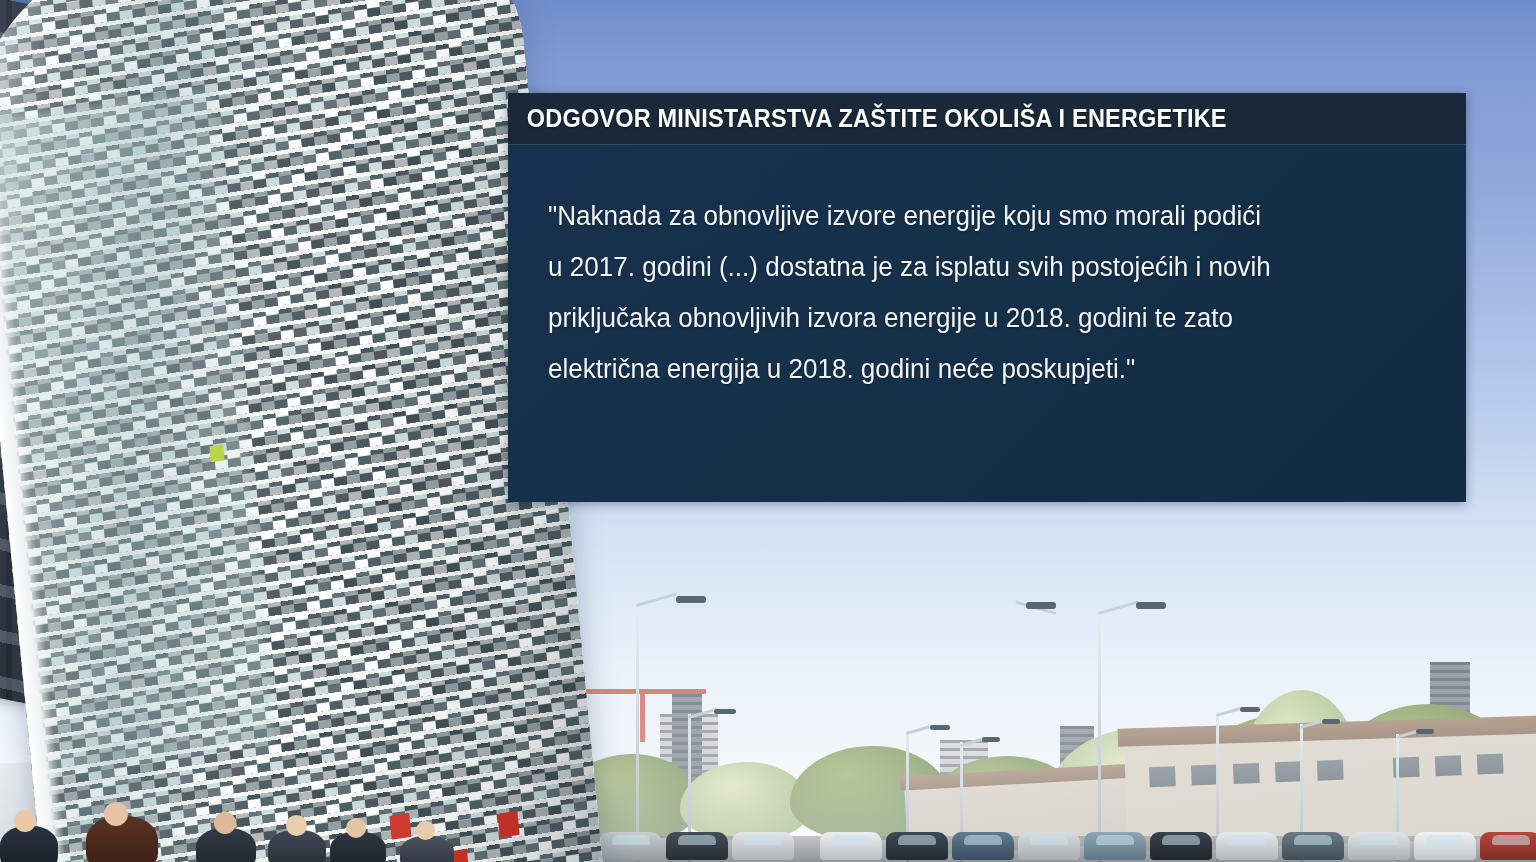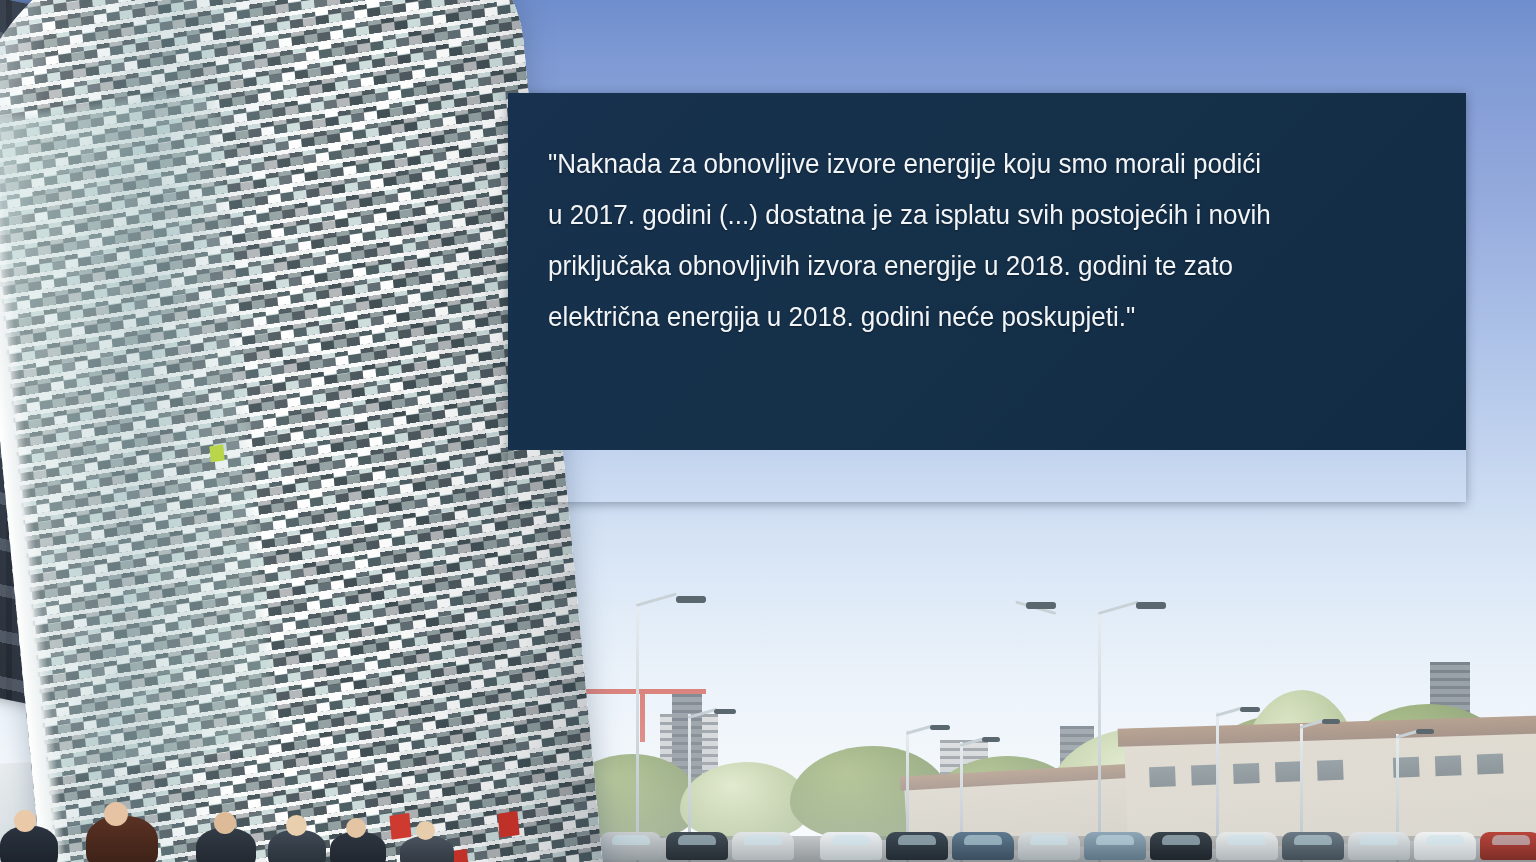--- a/index.html
+++ b/index.html
@@ -431,20 +431,23 @@
       <div class="p" style="left:330px;width:56px;height:38px;background:linear-gradient(to bottom,#2f3742,#1c222a);"></div>
       <div class="head" style="left:346px;bottom:24px;width:20px;height:20px;background:#e3c4a3;"></div>
       <div class="p" style="left:400px;width:54px;height:34px;background:linear-gradient(to bottom,#4a545f,#2a313a);"></div>
       <div class="head" style="left:416px;bottom:22px;width:19px;height:19px;background:#e8cdac;"></div>
     </div>
 
   </div>
 
   <div class="panel">
 
+    <div class="panel-header">
+      <div class="panel-title">ODGOVOR MINISTARSTVA ZAŠTITE OKOLIŠA I ENERGETIKE</div>
+    </div>
 
     <div class="panel-body">
       <div class="quote-line">"Naknada za obnovljive izvore energije koju smo morali podići</div>
       <div class="quote-line">u 2017. godini (...) dostatna je za isplatu svih postojećih i novih</div>
       <div class="quote-line">priključaka obnovljivih izvora energije u 2018. godini te zato</div>
       <div class="quote-line">električna energija u 2018. godini neće poskupjeti."</div>
     </div>
 
   </div>
 

